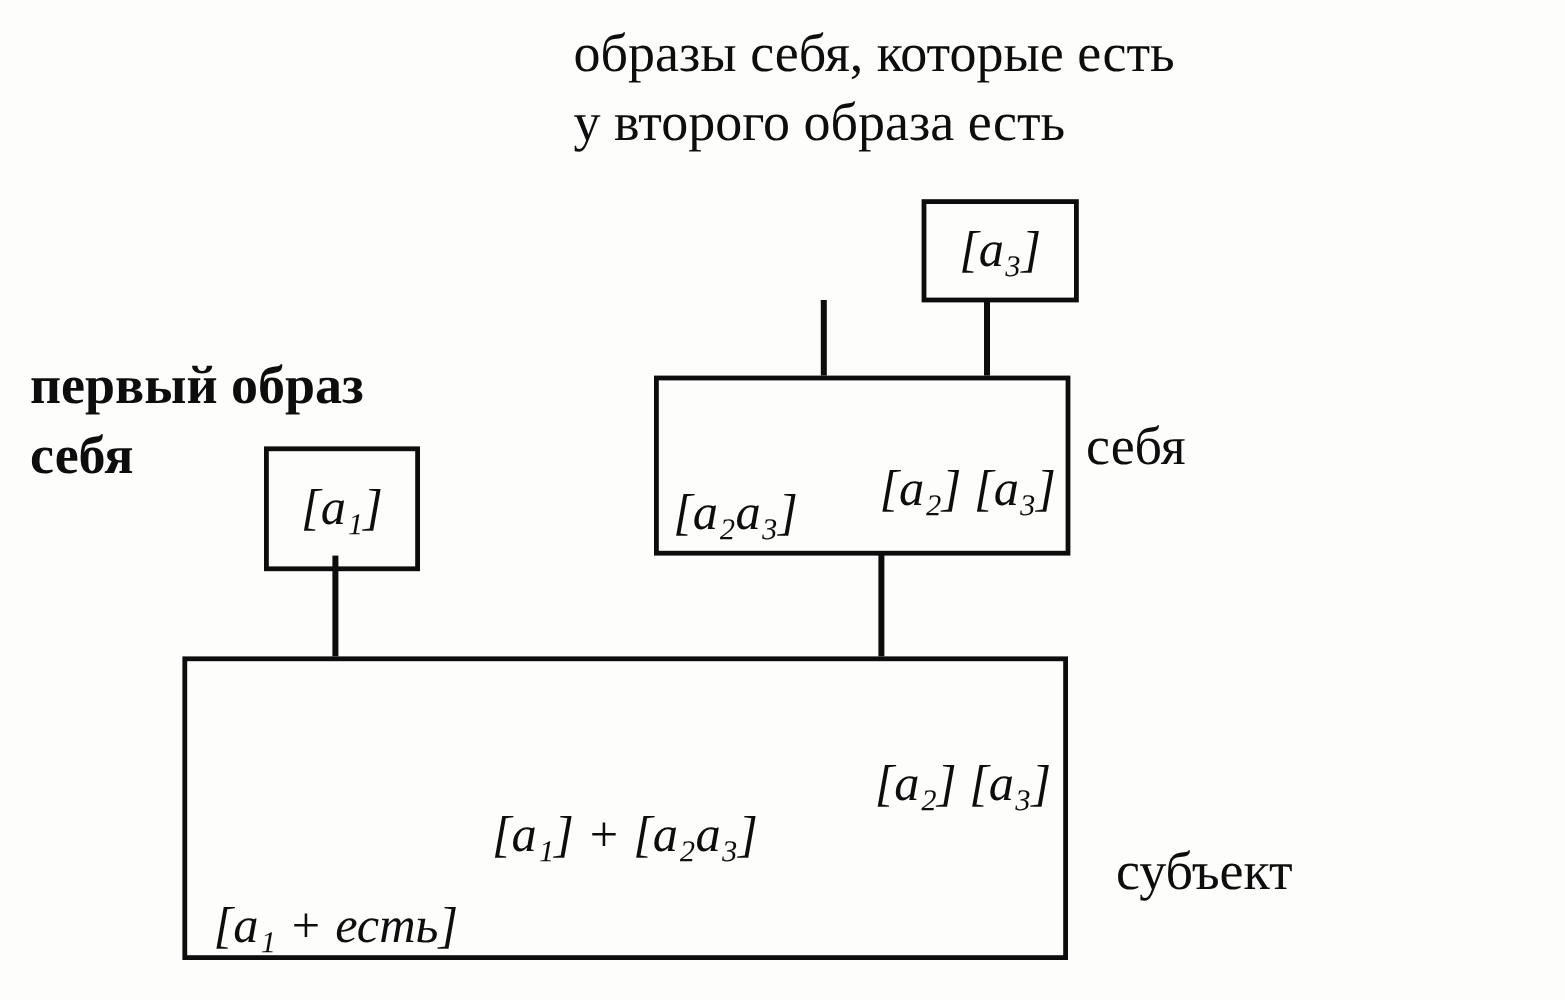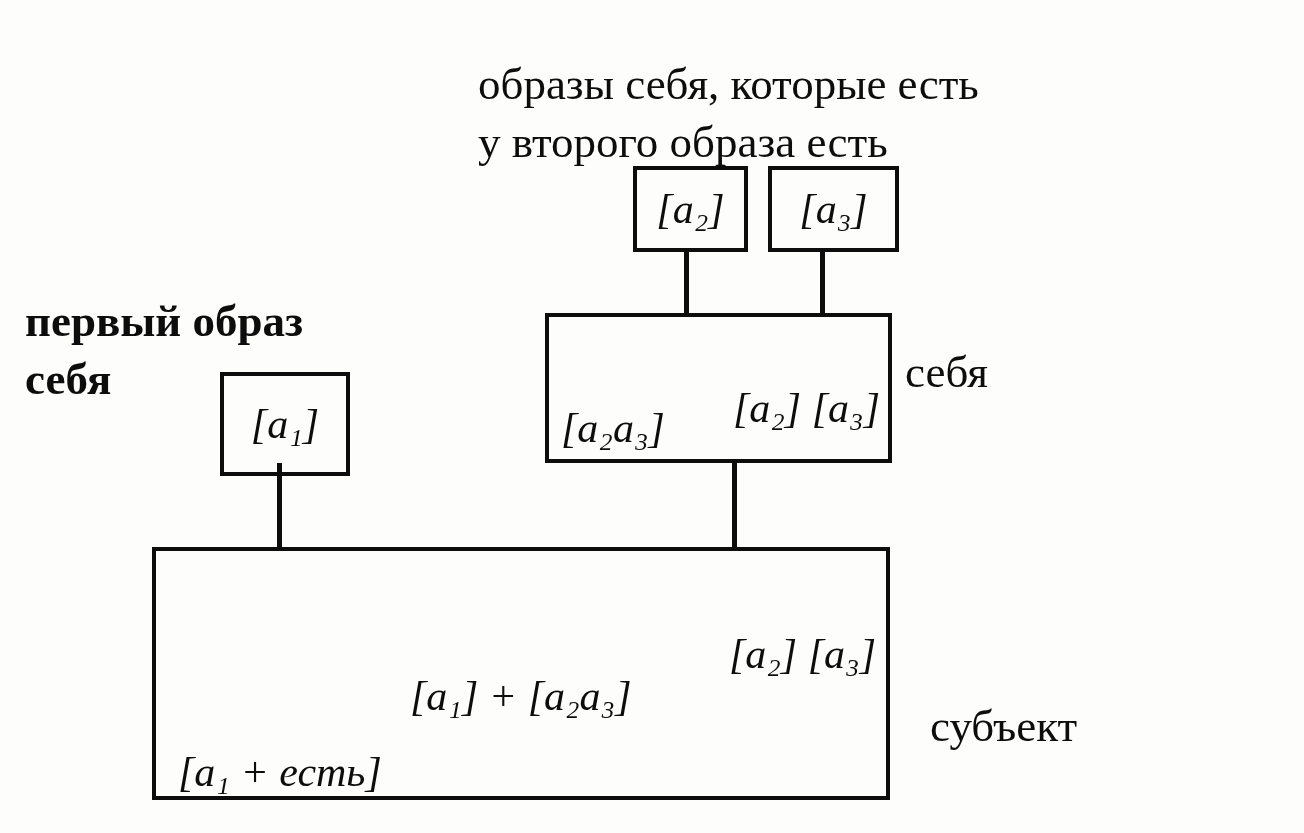--- a/index.html
+++ b/index.html
@@ -53,28 +53,25 @@
       position: absolute;
       width: 5px;
       background: #0d0d0d;
     }
   </style>
 </head>
 <body>
 
 <div class="canvas">
 
-  <div class="caption" style="left:478px; top:16px;margin-top:40px;">
+  <div class="caption" style="left:478px; top:16px;">
     <div>образы себя, которые есть</div>
     <div>у второго образа есть</div>
   </div>
 
-  <div class="box small-box" style="left:633px; top:166px; width:115px; height:86px;">
-    <span class="formula">[a₂]</span>
-  </div>
   <div class="box small-box" style="left:768px; top:166px; width:131px; height:86px;">
     <span class="formula">[a₃]</span>
   </div>
 
   <div class="vline" style="left:684px; top:250px; height:66px;"></div>
   <div class="vline" style="left:820px; top:250px; height:66px;"></div>
 
   <div class="caption" style="left:25px; top:293px;font-weight:bold;">
     <div>первый образ</div>
     <div>себя</div>

